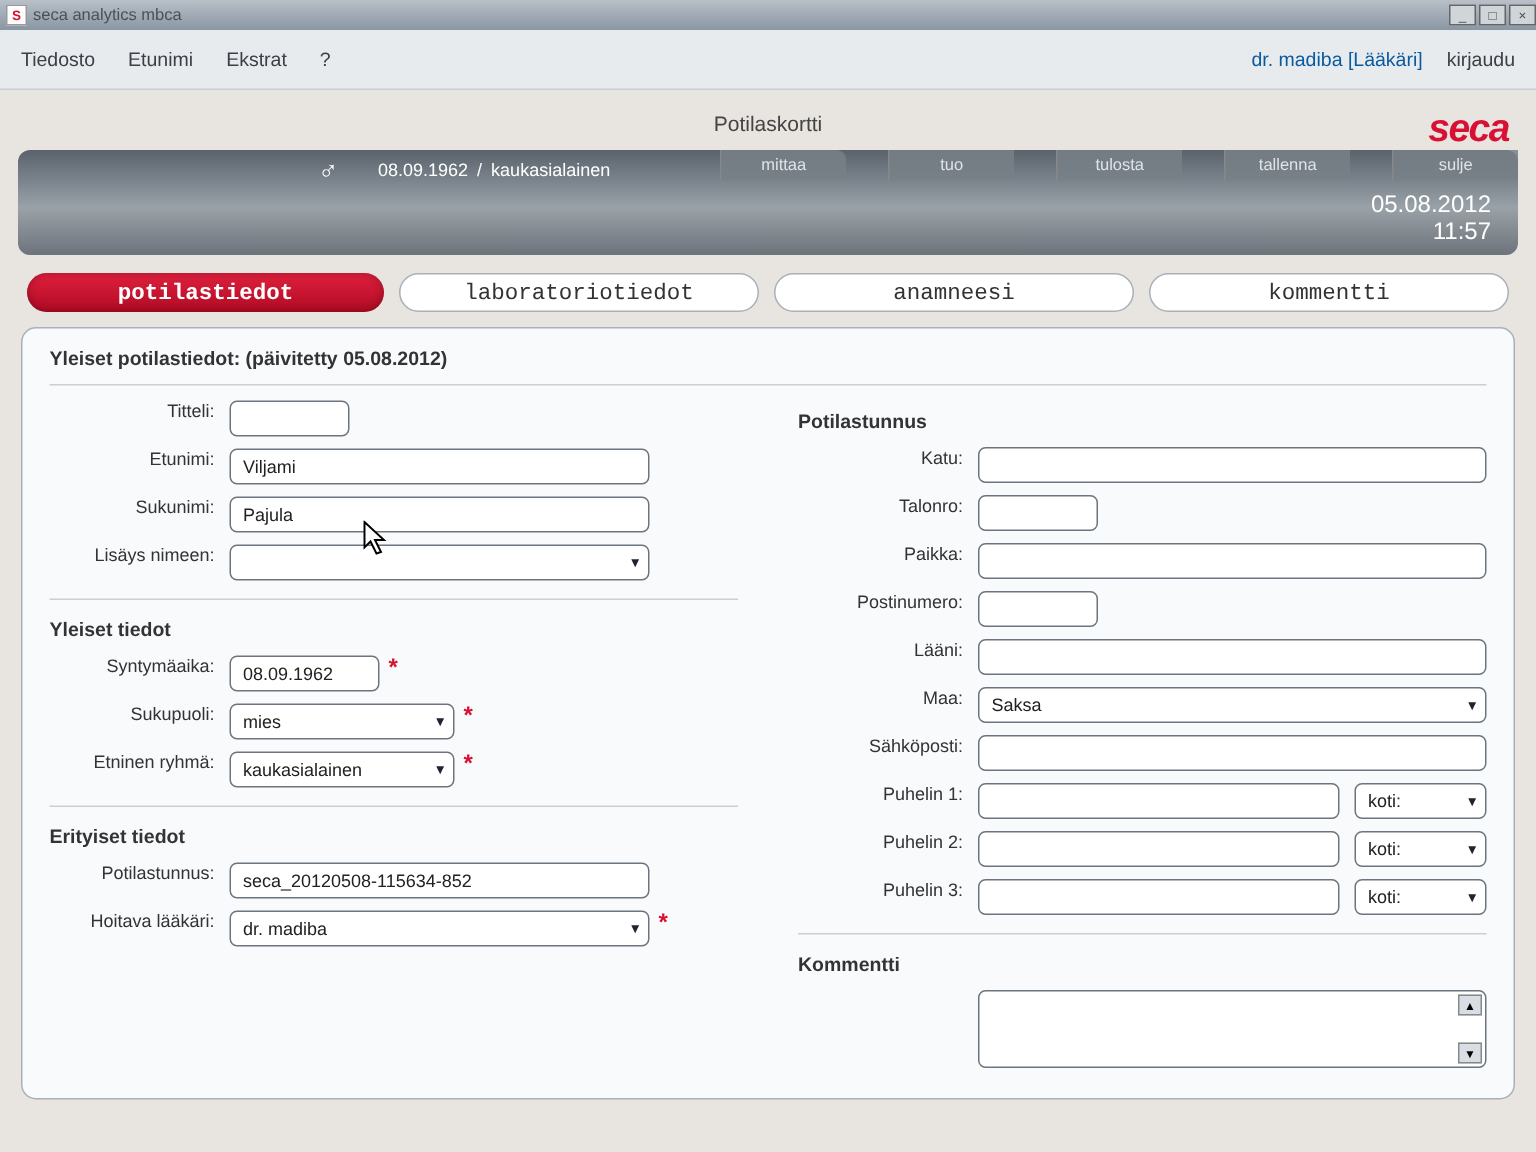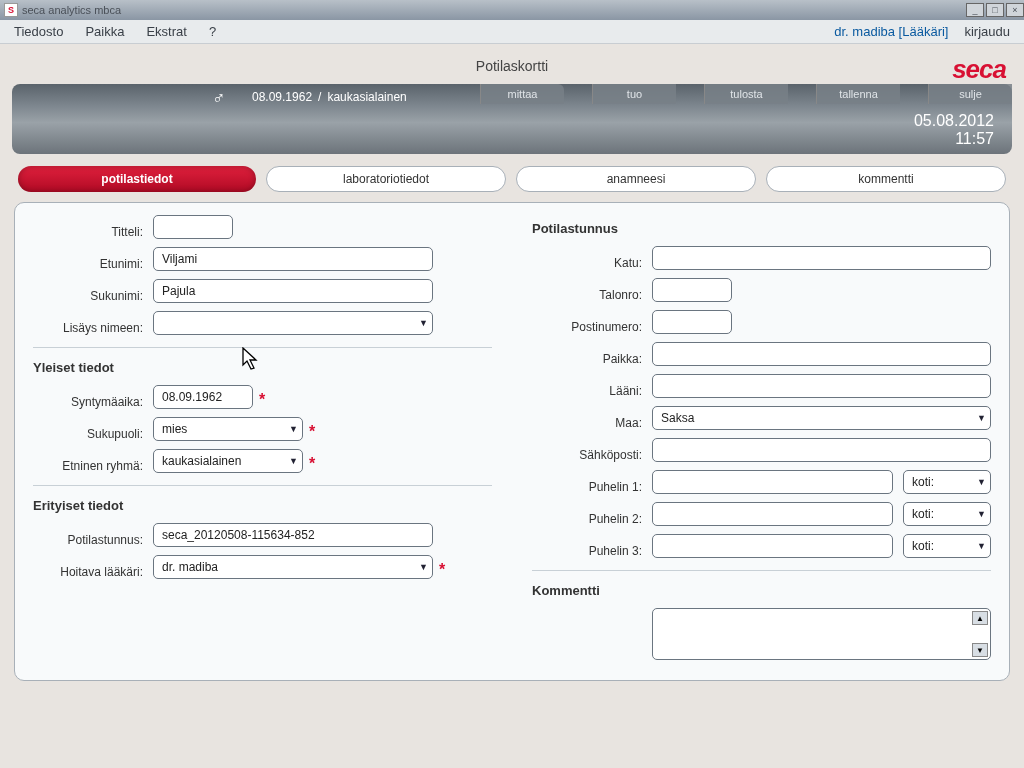--- a/index.html
+++ b/index.html
@@ -1,44 +1,44 @@
 <!DOCTYPE html>
 <html><head>
 <meta charset="utf-8">
 <style>
 * { box-sizing: border-box; margin: 0; padding: 0; font-family: Arial, Helvetica, sans-serif; }
 body { width: 1024px; height: 768px; background: #e8e4e0; overflow: hidden; }
 .titlebar { height: 20px; background: linear-gradient(#b8c0c8,#8a96a4); display: flex; align-items: center; font-size: 11px; color: #4a5058; padding-left: 4px; }
 .titlebar .app-icon { width: 14px; height: 14px; background: #fff; border: 1px solid #999; color: #d81033; font-weight: bold; display:flex; align-items:center; justify-content:center; font-size:9px; margin-right:4px; }
 .titlebar .spacer { flex: 1; }
 .titlebar .wbtn { width: 18px; height: 14px; border: 1px solid #666; background: #d0d5da; margin-left: 2px; display:flex; align-items:center; justify-content:center; font-size:9px; }
-.menubar { height: 24px; background: #e8ebed; display: flex; align-items: center; padding: 0 14px; font-size: 13px; color: #3a4048; gap: 22px; border-bottom: 1px solid #c8cdd2; justify-content: space-between; }
+.menubar { height: 40px; background: #e8ebed; display: flex; align-items: center; padding: 0 14px; font-size: 13px; color: #3a4048; gap: 22px; border-bottom: 1px solid #c8cdd2; justify-content: space-between; }
 .menubar .right { margin-left: auto; display:flex; gap:16px; align-items:center; }
 .menubar .userlabel { color: #0a5aa0; }
 .content { padding: 0 12px 12px 12px; }
 .card-title { text-align: center; font-size: 14px; color: #444; padding: 14px 0 10px; position: relative; }
 .logo { position: absolute; right: 6px; top: 10px; font-size: 26px; font-weight: 900; letter-spacing: -1px; color: #d81033; font-style: italic; }
 .banner { background: linear-gradient(#5a636b,#7c858d 30%,#9aa2a8 55%,#6c737a); border-radius: 8px; color: #fff; position: relative; height: 70px; }
 .bn-row1 { display:flex; align-items:center; padding: 6px 16px 0 180px; font-size: 12px; }
 .bn-actions { display:flex; position:absolute; right:0; top:0; }
 .bn-actions .abtn { width: 84px; height: 20px; border-left: 1px solid #888; background: rgba(120,128,135,.85); font-size:11px; color:#e0e4e8; display:flex; align-items:center; justify-content:center; border-top-right-radius: 6px; margin-left: 28px; }
 .bn-actions .abtn + .abtn { border-top-right-radius:0; }
 .bn-row2 { display:flex; gap: 70px; padding: 12px 16px 0 28px; font-size: 12px; color: #d8dde2; }
 .bn-date { position:absolute; right:18px; top:28px; text-align:right; font-size:16px; }
 .male-icon { position:absolute; left:200px; top:4px; font-size:18px; color:#fff; }
 .tabs { display:flex; gap: 10px; margin: 12px 6px 0 6px; }
-.tab { flex: 1; height: 26px; border-radius: 13px; display:flex; align-items:center; justify-content:center; font-size: 12px; color:#333; background:#fff; border:1px solid #a8b0b8; }
+.tab { flex: 1; height: 26px; border-radius: 13px; display:flex; align-items:center; justify-content:center; font-size: 15px; color:#333; background:#fff; border:1px solid #a8b0b8;font-family:Liberation Mono, monospace; }
 .tab.active { background: linear-gradient(#e0203d,#b00a24); color:#fff; border:none; font-weight:bold; box-shadow: inset 0 0 6px rgba(0,0,0,.3); }
 .panel { margin: 10px 2px 0 2px; border:1px solid #a8b0b8; border-radius: 10px; background:#f8fafb; padding: 12px 18px; }
 .panel-head { font-size: 13px; font-weight:bold; color:#333; padding-bottom: 10px; border-bottom: 1px solid #c8d0d6; margin-bottom: 10px; }
 .columns { display:flex; gap: 40px; }
 .col { flex:1; }
 .section-h { font-size: 13px; font-weight:bold; color:#333; margin: 6px 0 10px; }
 .section-sep { border-top: 1px solid #c8d0d6; margin-top: 12px; padding-top: 6px; }
-.row { display:flex; align-items:flex-end; margin-bottom: 8px; }
+.row { display:flex; align-items:flex-start; margin-bottom: 8px; }
 .row label { width: 120px; text-align:right; font-size:12px; color:#333; padding-right:10px; }
 .field { height: 24px; border: 1px solid #6a7580; border-radius: 5px; background:#fff; padding: 2px 8px; font-size: 12px; color:#222; }
 .field.short { width: 80px; }
 .field.med { width: 150px; }
 .field.wide { width: 280px; }
 .field.full { flex:1; }
 .select { display:flex; align-items:center; justify-content:space-between; cursor:pointer; padding-right: 4px; }
 .select .arrow { font-size:9px; color:#223; }
 .req { color:#d81033; margin-left:6px; font-weight:bold; }
 .phone-row .field.full { min-width: 180px; }
@@ -56,21 +56,21 @@
   <div class="app-icon">S</div>
   <span>seca analytics mbca</span>
   <div class="spacer"></div>
   <div class="wbtn">_</div>
   <div class="wbtn">□</div>
   <div class="wbtn">×</div>
 </div>
 
 <div class="menubar">
   <span>Tiedosto</span>
-  <span>Paikka</span>
+  <span>Etunimi</span>
   <span>Ekstrat</span>
   <span>?</span>
   <div class="right">
     <span class="userlabel">dr. madiba [Lääkäri]</span>
     <span>kirjaudu</span>
   </div>
 </div>
 
 <div class="content">
   <div class="card-title">
@@ -99,20 +99,21 @@
   </div>
 
   <div class="tabs">
     <div class="tab active">potilastiedot</div>
     <div class="tab">laboratoriotiedot</div>
     <div class="tab">anamneesi</div>
     <div class="tab">kommentti</div>
   </div>
 
   <div class="panel">
+    <div class="panel-head">Yleiset potilastiedot: (päivitetty  05.08.2012)</div>
     <div class="columns">
       <div class="col">
         <div class="row">
             <label>Titteli:</label>
             <input class="field short" style="">
           </div>
         <div class="row">
             <label>Etunimi:</label>
             <input class="field wide" value="Viljami" style="">
           </div>
@@ -172,26 +173,26 @@
         <div class="section-h">Potilastunnus</div>
         <div class="row">
             <label>Katu:</label>
             <input class="field full" style="">
           </div>
         <div class="row">
             <label>Talonro:</label>
             <input class="field short" style="">
           </div>
         <div class="row">
+            <label>Paikka:</label>
+            <input class="field full" style="">
+          </div>
+        <div class="row">
             <label>Postinumero:</label>
             <input class="field short" style="">
-          </div>
-        <div class="row">
-            <label>Paikka:</label>
-            <input class="field full" style="">
           </div>
         <div class="row">
             <label>Lääni:</label>
             <input class="field full" style="">
           </div>
         <div class="row">
             <label>Maa:</label>
             <div class="field full select">
               <span>Saksa</span>
               <span class="arrow">▼</span>

